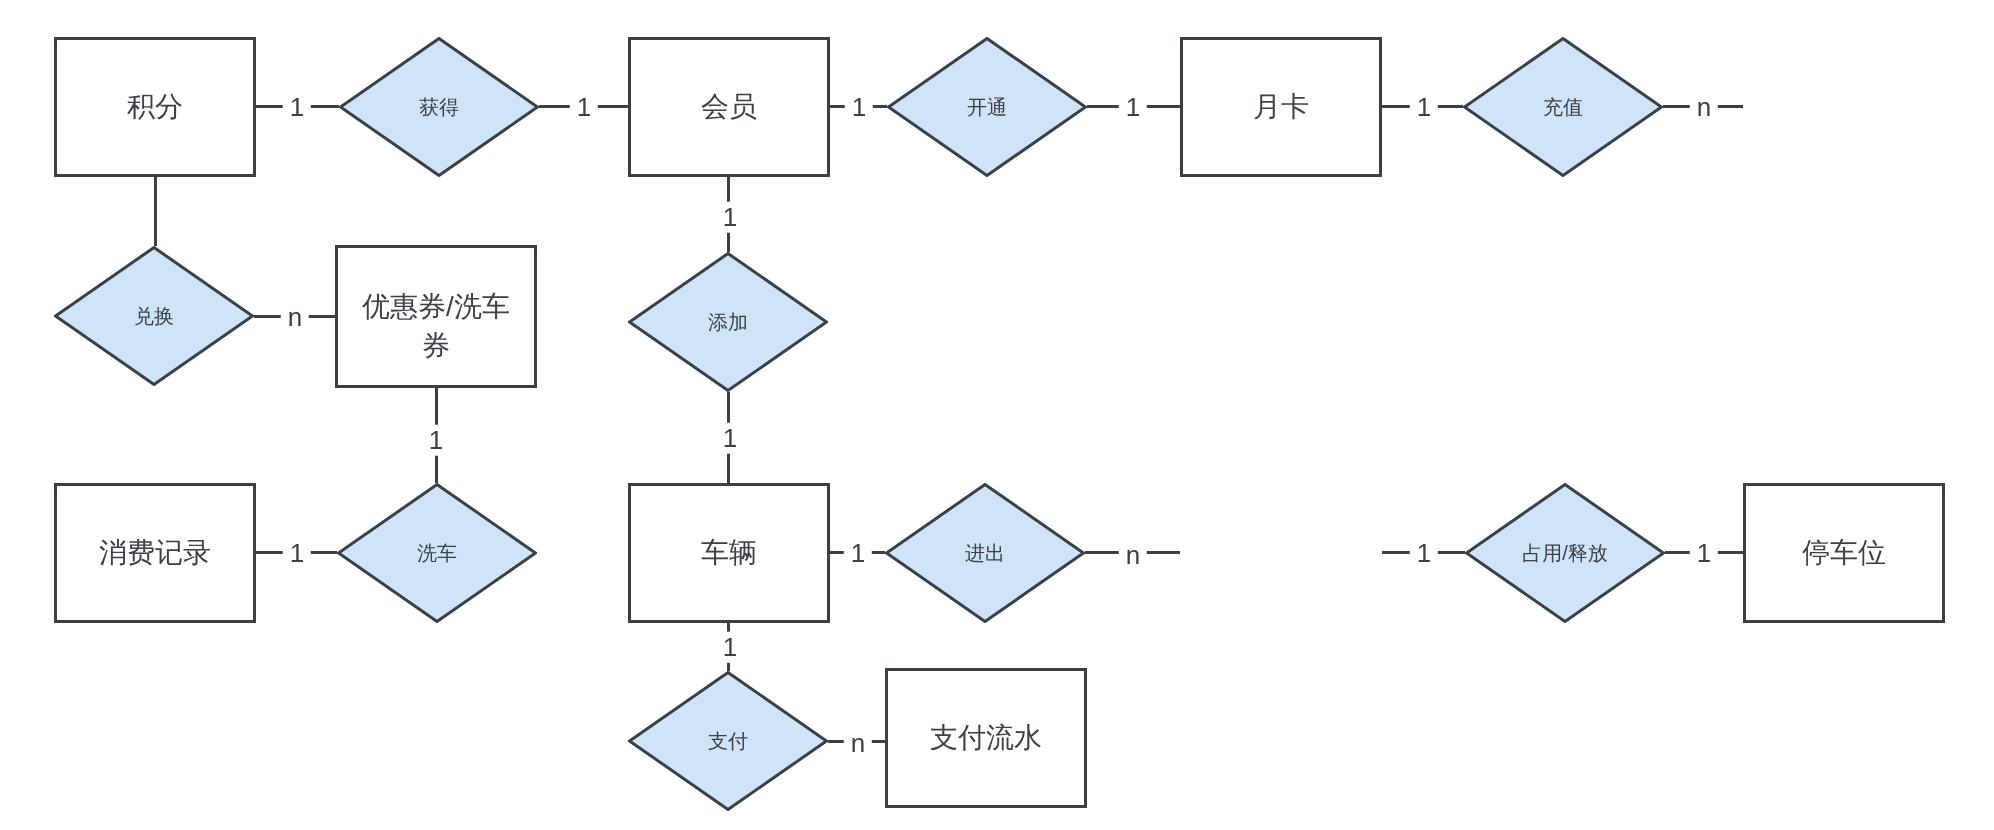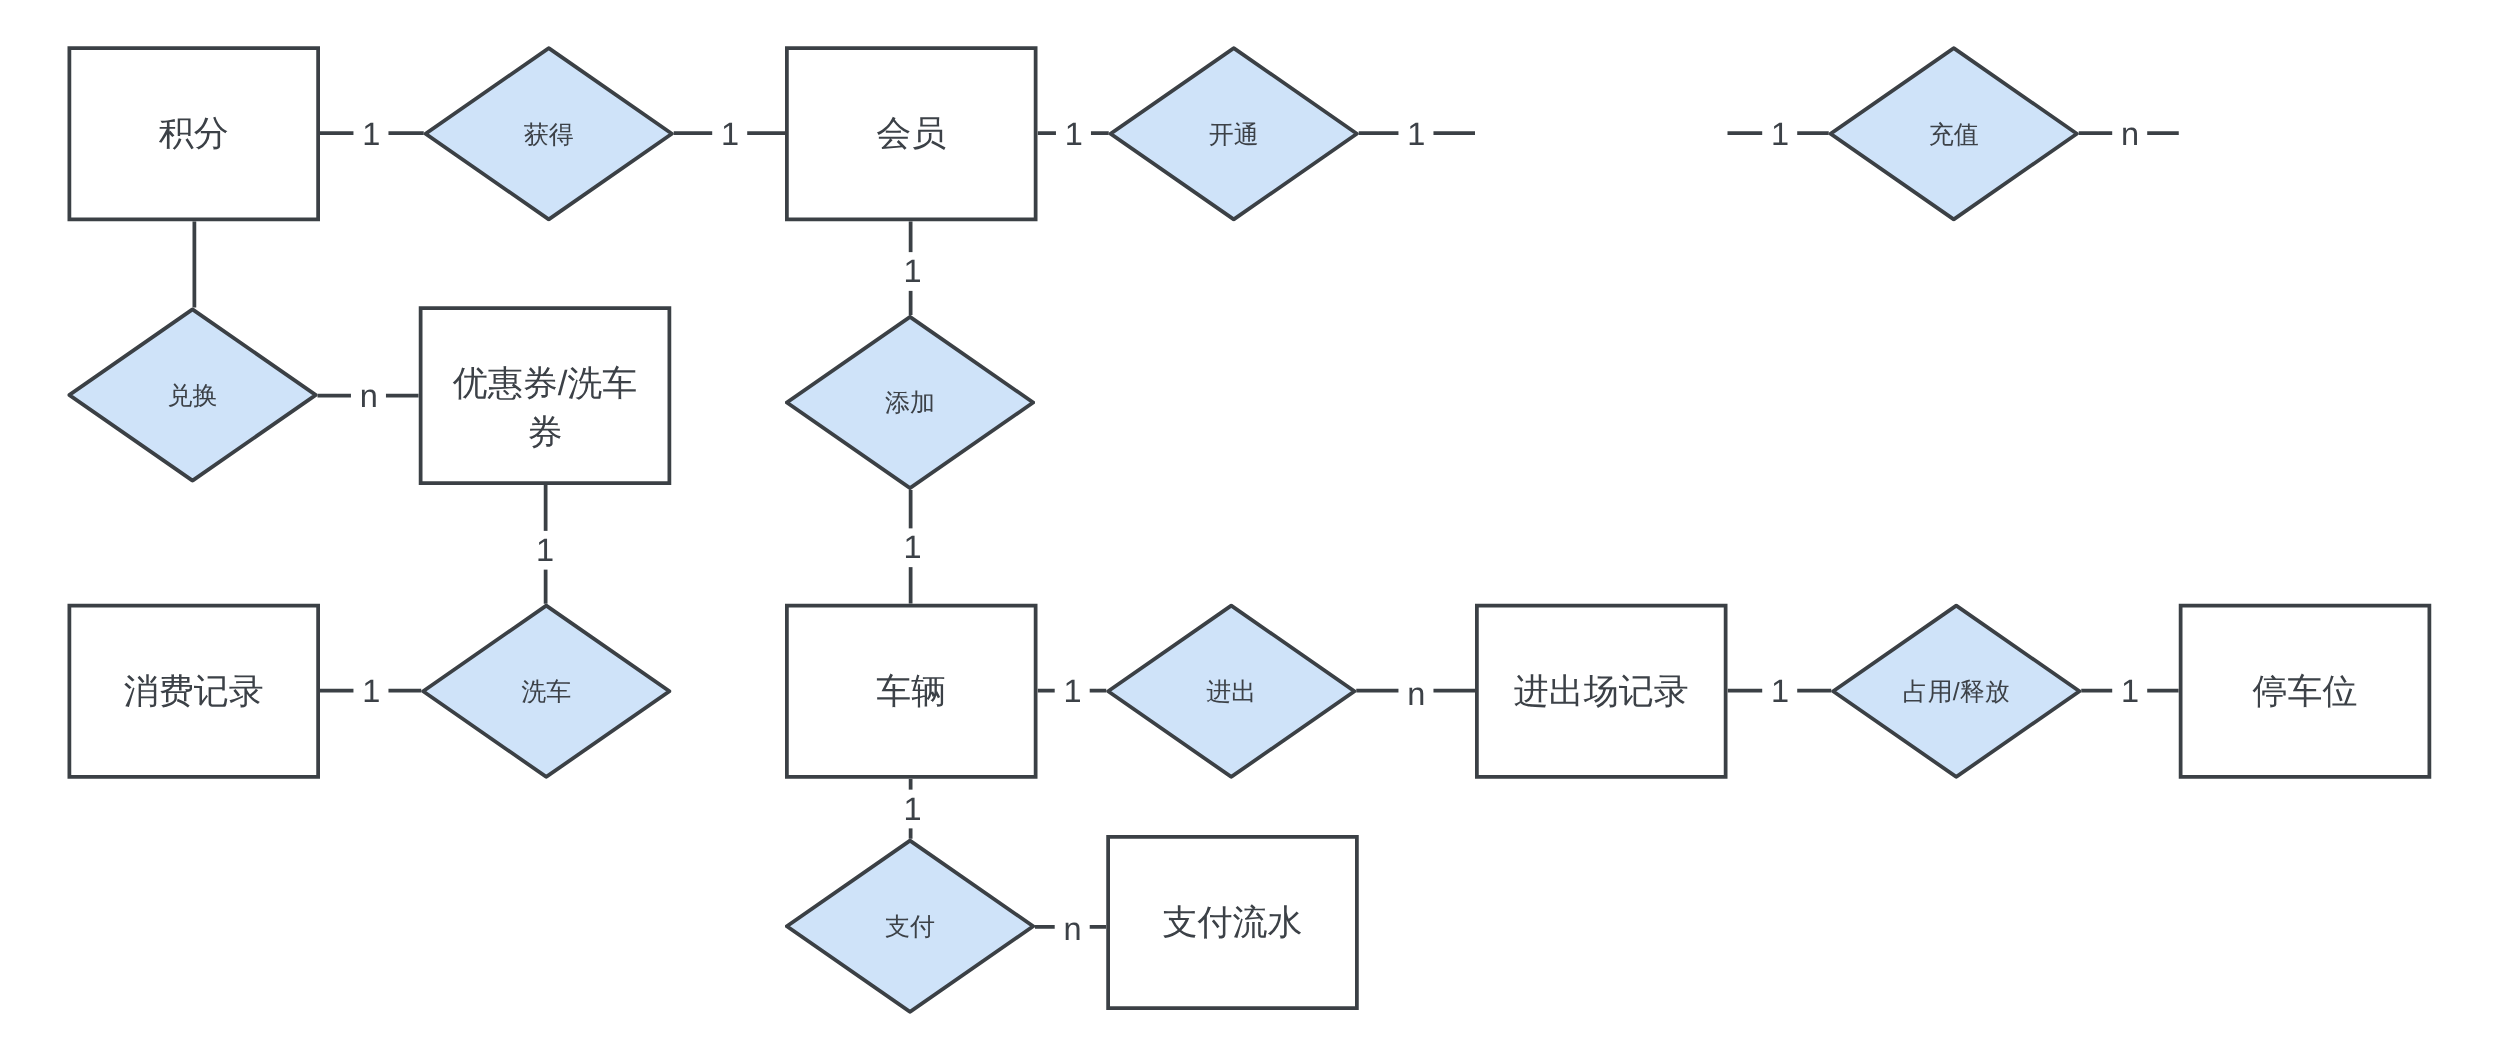--- a/index.html
+++ b/index.html
@@ -64,31 +64,31 @@
 <body>
 
 <div id="canvas">
 
   <div class="entity" style="left:54px;top:37px">
       <span class="lbl">积分</span>
     </div>
   <div class="entity" style="left:628px;top:37px">
       <span class="lbl">会员</span>
     </div>
+  <div class="entity" style="left:1180px;top:37px">
+      <span class="lbl">月卡</span>
+    </div>
   <div class="entity tall" style="left:335px;top:245px">
       <span class="lbl narrow">优惠券/洗车券</span>
     </div>
   <div class="entity" style="left:54px;top:483px">
       <span class="lbl">消费记录</span>
     </div>
   <div class="entity" style="left:628px;top:483px">
       <span class="lbl">车辆</span>
-    </div>
-  <div class="entity" style="left:1180px;top:483px">
-      <span class="lbl">进出场记录</span>
     </div>
   <div class="entity" style="left:1743px;top:483px">
       <span class="lbl">停车位</span>
     </div>
   <div class="entity" style="left:885px;top:668px">
       <span class="lbl">支付流水</span>
     </div>
 
   <div class="diamond" style="left:339px;top:37px">
       <svg viewBox="0 0 200 140" preserveAspectRatio="none">

